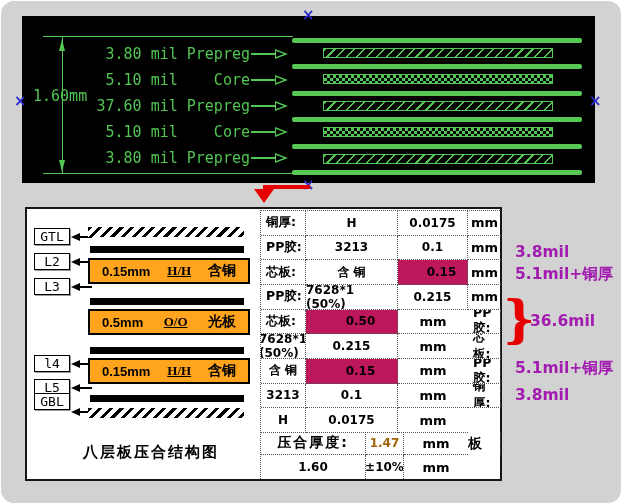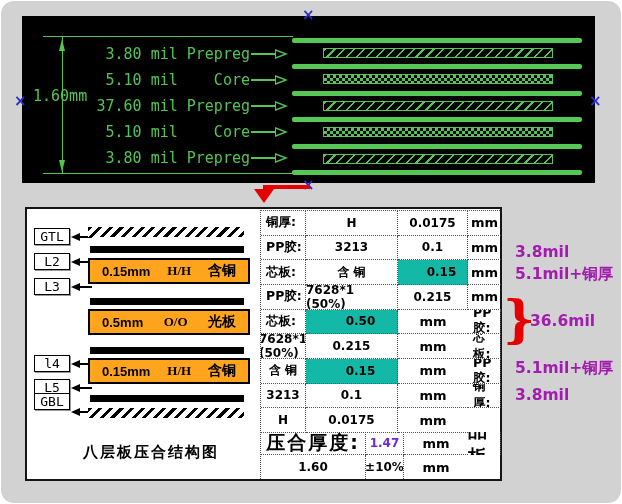--- a/index.html
+++ b/index.html
@@ -52,40 +52,40 @@
   .tag-head { width:0; height:0; border-top:4px solid transparent; border-bottom:4px solid transparent;
               border-right:9px solid #000; }
   .tag-line { width:12px; height:2px; background:#000; }
   .hatchbar { position:absolute; left:61px; width:156px; height:10px;
               background:repeating-linear-gradient(135deg,#000 0 3px,#fff 3px 7.5px); }
   .blackbar { position:absolute; left:63px; width:154px; height:7px; background:#000; }
   .orangebox { position:absolute; left:61px; width:162px; height:26px; box-sizing:border-box;
                background:#ffa41c; border:2px solid #000; display:flex; align-items:center;
                justify-content:space-between; padding:0 12px; color:#000; }
   .ob-th { font:bold 13px "Liberation Sans",sans-serif; }
-  .ob-cu { font:bold 13px "Liberation Serif","DejaVu Serif",serif; }
+  .ob-cu { font:bold 13px "Liberation Serif","DejaVu Serif",serif;text-decoration:underline; }
   .ob-kind { font:bold 14px "DejaVu Sans",sans-serif; }
   .caption { position:absolute; left:46px; top:234px; width:156px; text-align:center;
              font:bold 15px "DejaVu Sans",sans-serif; letter-spacing:2px; color:#000; }
 
   
   .tbl { position:absolute; left:233px; top:1px; width:240px; display:grid;
          grid-template-columns:45px 92px 70px 33px; grid-template-rows:repeat(9,24.66px);
          border-left:1px dotted #555; border-top:1px dotted #555; box-sizing:border-box; }
   .tbl2 { position:absolute; left:233px; top:223px; width:240px; display:grid;
           grid-template-columns:105px 38px 64px 33px; grid-template-rows:repeat(2,23.4px);
           border-left:1px dotted #555; box-sizing:border-box; }
   .cell { border-right:1px dotted #555; border-bottom:1px dotted #555; display:flex;
           align-items:center; justify-content:center; color:#000; overflow:hidden;
           font:bold 12px "DejaVu Sans",sans-serif; }
   .cell.lab { justify-content:flex-start; padding-left:5px; font-size:12.5px; font-weight:bold; }
   .cell.unit { border-right:none; font-size:13px; }
-  .cell.hl { background:#14b8a6;padding-left:18px; }
-  .cell.red { color:#6d28d9; }
-  .cell.sum-lab { font-size:19px; letter-spacing:2px; }
+  .cell.hl { background:#be185d;padding-left:18px; }
+  .cell.red { color:#a16207; }
+  .cell.sum-lab { font-size:14px; letter-spacing:2px; }
   .tbl2 .cell:nth-last-child(-n+4) { border-bottom:none; }
 
   
   .ann { position:absolute; font:bold 15.5px "DejaVu Sans",sans-serif; color:#a21caf; white-space:nowrap; }
   .brace { position:absolute; left:503px; top:293px; color:#e60000;
            font:bold 50px "DejaVu Serif","Liberation Serif",serif; line-height:52px; }
 </style>
 </head>
 <body>
 

